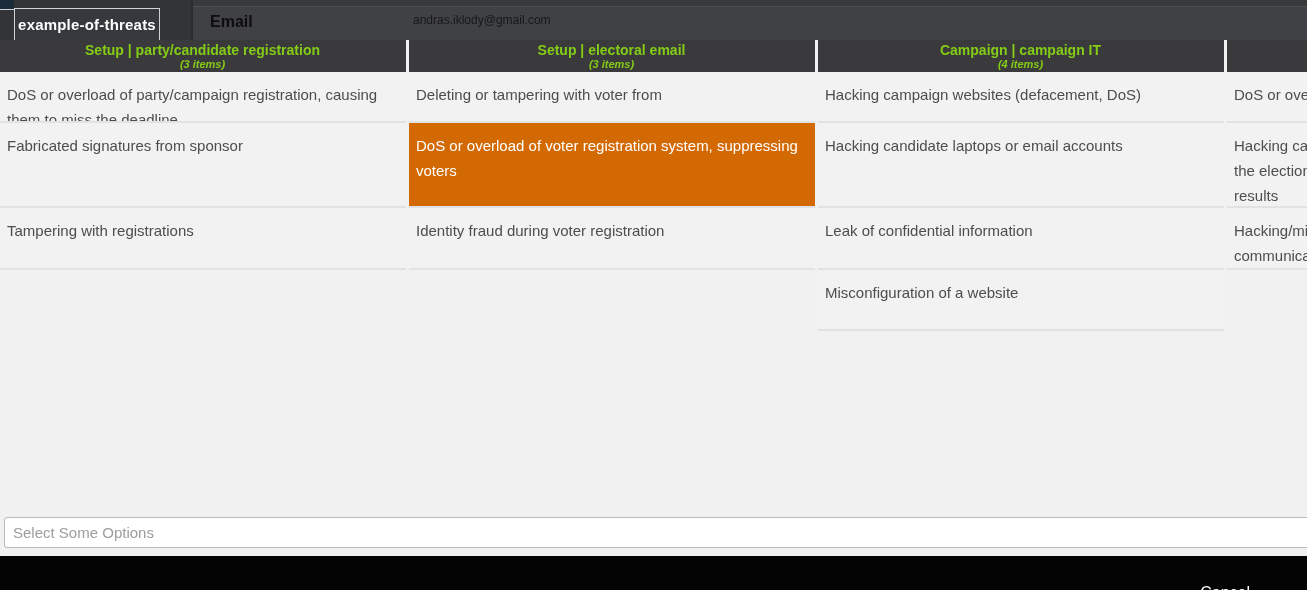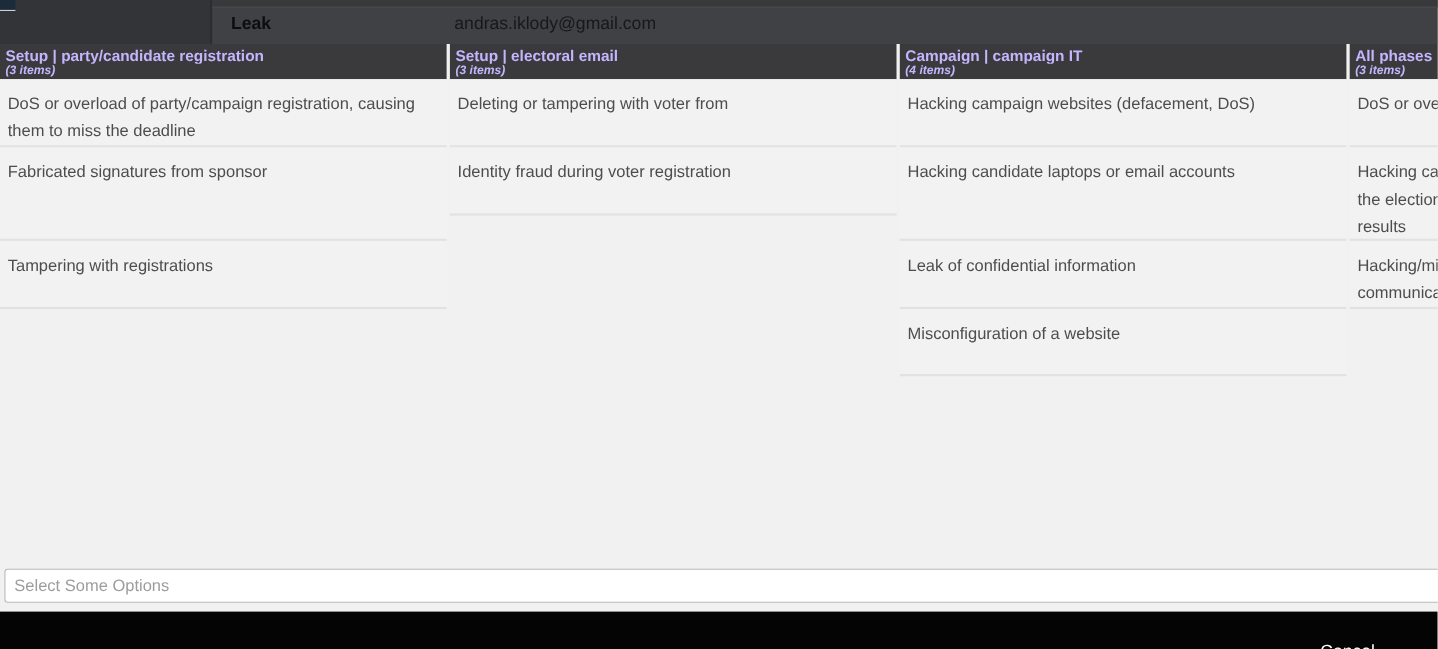--- a/index.html
+++ b/index.html
@@ -17,36 +17,36 @@
   .threat-tab{
     position:absolute;top:8px;left:14px;width:146px;height:32px;box-sizing:border-box;
     border:1px solid #d0d1d3;border-bottom:none;background:#35383c;
     color:#fdfdfd;font-size:15px;font-weight:bold;
     display:flex;align-items:center;justify-content:center;letter-spacing:0.2px;
   }
   .top-divider{position:absolute;top:0;left:191px;width:2px;height:40px;background:#2b2c2e;}
   .top-right-zone{position:absolute;top:0;left:193px;width:1114px;height:40px;background:#404144;}
   .top-right-band{position:absolute;top:0;left:0;width:100%;height:6px;background:#38393b;border-bottom:1px solid #4d4e50;}
   .email-label{position:absolute;top:13px;left:17px;font-size:16px;font-weight:bold;color:#0d0d0f;}
-  .email-value{position:absolute;top:13px;left:220px;font-size:16px;color:#17181a;}
+  .email-value{position:absolute;top:13px;left:220px;font-size:12px;color:#17181a;}
   
   .board{position:absolute;top:40px;left:0;width:1634px;height:477px;display:flex;}
   .col{width:406px;margin-right:3px;flex:none;}
   .col-header{
     height:32px;box-sizing:border-box;background:var(--header-bg,#3a3a3c);
-    color:#c4b5fd;padding:3px 6px 0 5px;
+    color:#84cc16;padding:3px 6px 0 5px;text-align:center;
   }
   .col-title{font-size:14px;font-weight:bold;line-height:15px;white-space:nowrap;overflow:hidden;}
   .col-count{font-size:11px;font-weight:bold;font-style:italic;line-height:13px;}
   .cell{
     box-sizing:border-box;background:#f2f2f2;border-bottom:2px solid #e2e2e2;
     padding:10px 10px 0 7px;overflow:hidden;
     font-size:15px;line-height:25px;color:#4d4d4d;cursor:pointer;
   }
-  .r1{height:62px;} .r2{height:85px;} .r3{height:62px;} .r4{height:61px;}
+  .r1{height:51px;} .r2{height:85px;} .r3{height:62px;} .r4{height:61px;}
   .cell.hl{background:var(--highlight,#d26903);color:#ffffff;}
   .ln{line-height:25px;white-space:nowrap;}
   
   .select-input{
     position:absolute;top:517px;left:4px;width:1336px;height:31px;box-sizing:border-box;
     border:1px solid #b9b9b9;border-radius:3px;background:#ffffff;
     font-family:"Liberation Sans","DejaVu Sans",sans-serif;
     font-size:15px;color:#555;padding:0 8px;outline:none;
   }
   .select-input::placeholder{color:#9d9d9d;opacity:1;}
@@ -58,25 +58,28 @@
     font-family:"Liberation Sans","DejaVu Sans",sans-serif;padding:0;
   }
 </style>
 </head>
 <body>
 
 <div class="top-strip">
   <div class="top-left-zone">
     <div class="tabbar-fragment"></div>
     <div class="tabbar-fragment-line"></div>
+    <div class="threat-tab">
+      <span>example-of-threats</span>
+    </div>
   </div>
   <div class="top-divider"></div>
   <div class="top-right-zone">
     <div class="top-right-band"></div>
-    <span class="email-label">Leak</span>
+    <span class="email-label">Email</span>
     <span class="email-value">andras.iklody@gmail.com</span>
   </div>
 </div>
 
 <div class="board">
 
   <div class="col">
     <div class="col-header">
       <div class="col-title">Setup | party/candidate registration</div>
       <div class="col-count">(3 items)</div>
@@ -85,20 +88,21 @@
     <div class="cell r2">Fabricated signatures from sponsor</div>
     <div class="cell r3">Tampering with registrations</div>
   </div>
 
   <div class="col">
     <div class="col-header">
       <div class="col-title">Setup | electoral email</div>
       <div class="col-count">(3 items)</div>
     </div>
     <div class="cell r1">Deleting or tampering with voter from</div>
+    <div class="cell r2 hl">DoS or overload of voter registration system, suppressing voters</div>
     <div class="cell r3">Identity fraud during voter registration</div>
   </div>
 
   <div class="col">
     <div class="col-header">
       <div class="col-title">Campaign | campaign IT</div>
       <div class="col-count">(4 items)</div>
     </div>
     <div class="cell r1">Hacking campaign websites (defacement, DoS)</div>
     <div class="cell r2">Hacking candidate laptops or email accounts</div>

